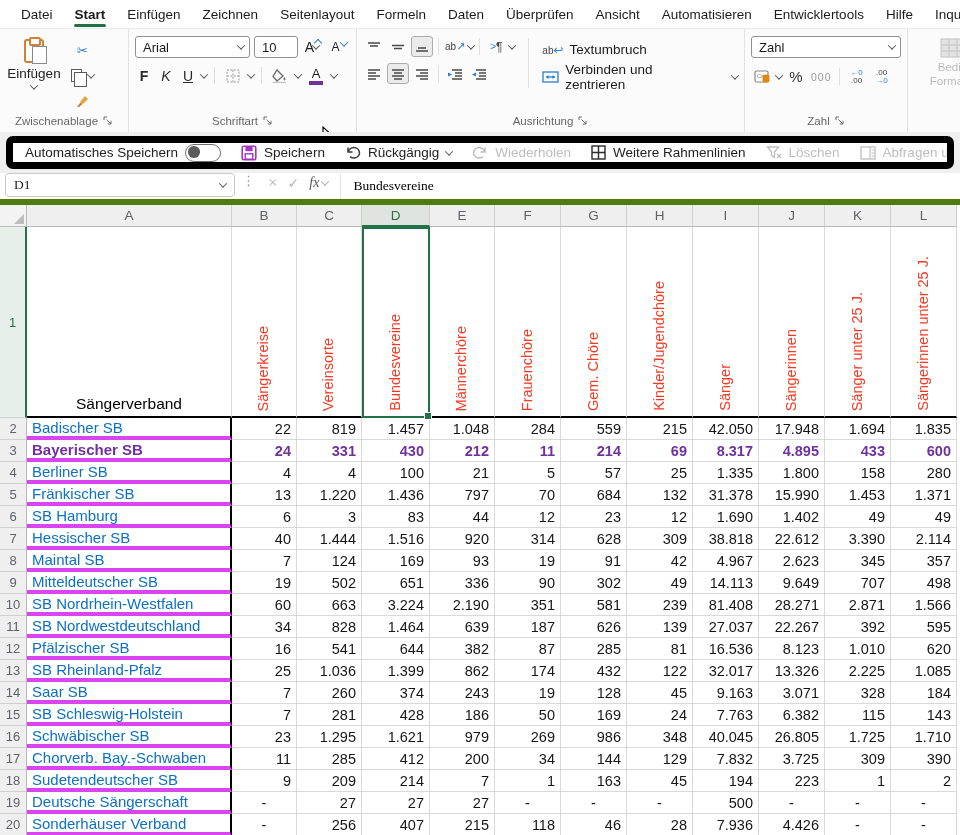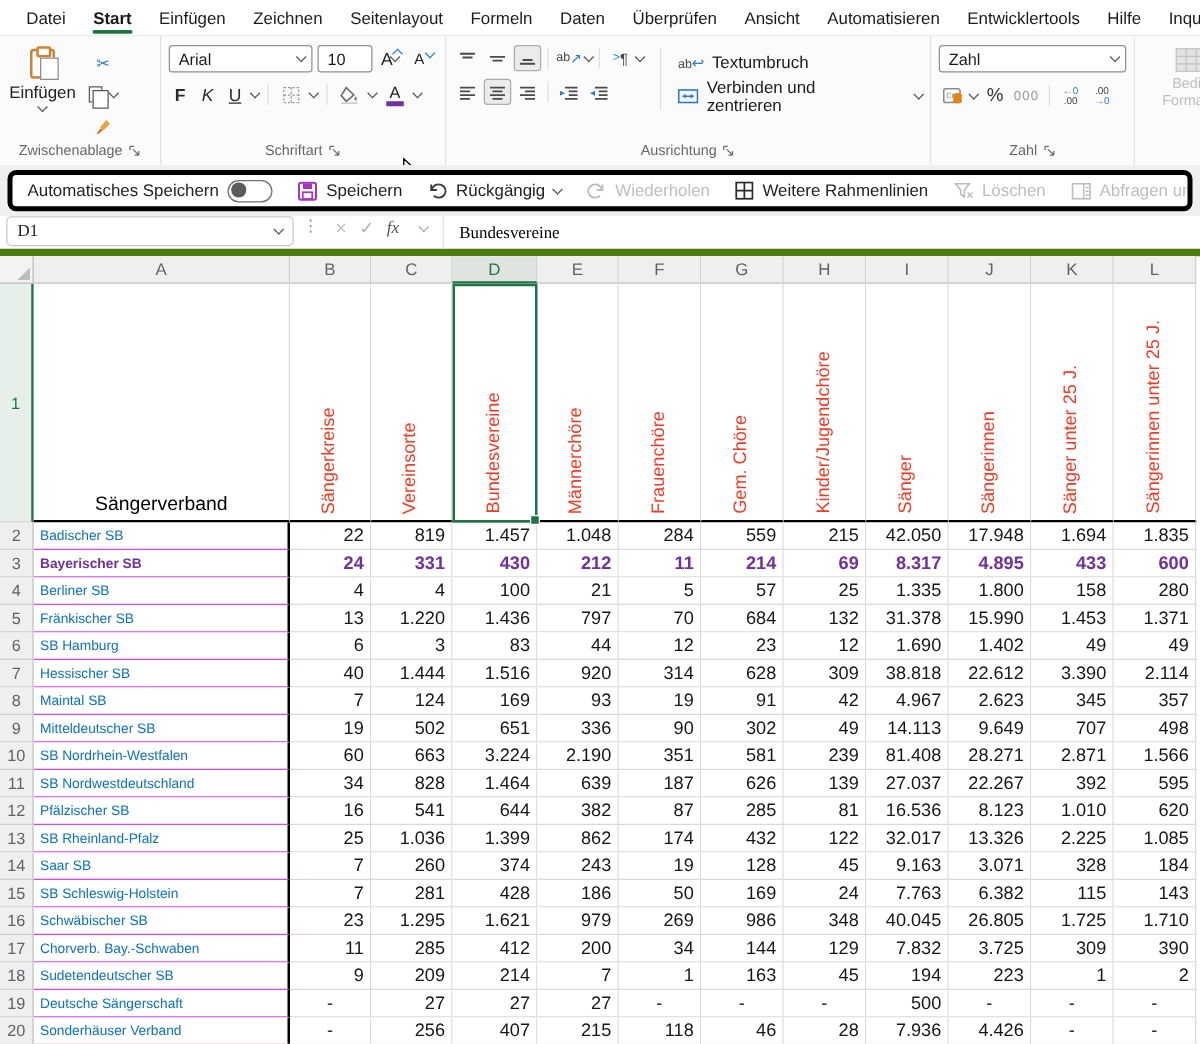--- a/index.html
+++ b/index.html
@@ -38,47 +38,47 @@
   .fontletters { display:flex; align-items:center; gap:4px; font-size:14px; }
   .fbtn { min-width:18px; text-align:center; color:#2b2b2b; }
   .Abar { display:flex; flex-direction:column; align-items:center; line-height:1; }
   .Abar .bar { width:14px; height:4px; margin-top:1px; }
   .dec2 { display:flex; flex-direction:column; align-items:center; line-height:1; font-size:8px; color:#444; }
   .dec2 .arr { color:#2b7cd3; }
   .sheet-cursor { position:absolute; left:321px; top:97px; z-index:60; pointer-events:none; }
 
   
   .quickbar { height:41px; background:#f0f0f0; padding:4px 6px; }
-  .qpill { height:33px; background:#fff; border:4px solid #000000; border-radius:7px; display:flex; align-items:center; padding:0 12px; gap:20px; font-size:13.5px; white-space:nowrap; overflow:hidden;text-align:center; }
+  .qpill { height:33px; background:#fff; border:7px solid #000000; border-radius:7px; display:flex; align-items:center; padding:0 12px; gap:20px; font-size:13.5px; white-space:nowrap; overflow:hidden;text-align:center; }
   .qitem { display:flex; align-items:center; gap:7px; }
   .toggle { width:36px; height:18px; border:1.4px solid #707070; border-radius:9px; position:relative; background:#fff; }
   .toggle .knob { position:absolute; left:2px; top:1.7px; width:11.5px; height:11.5px; border-radius:50%; background:#5c5c5c; }
 
   
   .fbar { height:32px; background:#fff; border-bottom:6px solid #4d7c0f; display:flex; align-items:flex-start; padding-left:5px;font-family:Liberation Serif, serif; }
   .namebox { width:230px; height:24px; border:1px solid #c9c9c9; border-radius:4px; background:#fff; display:flex; align-items:center; justify-content:space-between; padding:0 8px; font-size:13.5px; }
   .fdots { color:#8f8f8f; padding:0 7px; font-size:13px; }
   .fbtns { display:flex; align-items:center; gap:10px; padding:0 6px; color:#b3b3b3; font-size:14px; }
-  .fxlbl { font-style:italic; color:#555; font-size:14px; display:flex; align-items:center; gap:17px; }
+  .fxlbl { font-style:italic; color:#555; font-size:14px; display:flex; align-items:center; gap:3px; }
   .fvalue { flex:1; border-left:1px solid #e4e4e4; margin-left:6px; padding-left:12px; font-size:13.5px; color:#000; align-self:stretch; display:flex; align-items:center; }
 
   
   .sheet { position:absolute; top:205px; left:0; width:957px; height:631px;
     display:grid; grid-template-columns:27px 205px 65px 65px 68px 65px repeat(7,66px);
     grid-template-rows:22px 191px repeat(19,22px); background:#fff; }
   .ch { background:#efefef; border-right:1px solid #cfcfcf; border-bottom:1px solid #b9b9b9; color:#5f6368; display:flex; align-items:center; justify-content:center; font-size:13.5px; }
   .ch.act { background:#dfe4e1; color:#217346; border-bottom:2px solid #217346; }
   .corner { background:#f3f3f3; border-right:1px solid #b9b9b9; border-bottom:1px solid #b9b9b9; position:relative; }
   .corner::after { content:""; position:absolute; right:2px; bottom:2px; border-left:10px solid transparent; border-bottom:10px solid #bcbcbc; }
   .rh { background:#efefef; border-right:1px solid #b9b9b9; border-bottom:1px solid #cfcfcf; color:#5f6368; display:flex; align-items:center; justify-content:center; font-size:13px; }
   .rh.act1 { color:#217346; border-right:2px solid #217346; background:#e6efe9; }
   .a1 { border-right:1px solid #d9d9d9; border-bottom:2.5px solid #000; display:flex; align-items:flex-end; justify-content:center; padding-bottom:3px; font-size:15.5px; color:#000; background:#fff; }
   .r1 { border-right:1px solid #d9d9d9; border-bottom:2.5px solid #000; display:flex; align-items:flex-end; justify-content:center; overflow:hidden; background:#fff; }
   .rot { writing-mode:vertical-rl; transform:rotate(180deg); font-size:14.5px; line-height:1.1; margin-bottom:5px; white-space:nowrap; }
-  .an { border-right:2.5px solid #000; border-bottom:1px solid #d946ef; color:#0e70c0; display:flex; align-items:center; padding-left:5px; font-size:11px; background:#fff; white-space:nowrap; overflow:hidden; }
+  .an { border-right:2.5px solid #000; border-bottom:4px solid #d946ef; color:#0e70c0; display:flex; align-items:center; padding-left:5px; font-size:15px; background:#fff; white-space:nowrap; overflow:hidden; }
   .num { border-right:1px solid #d9d9d9; border-bottom:1px solid #d9d9d9; display:flex; align-items:center; justify-content:flex-end; padding-right:5px; font-size:14.5px; color:#161616; background:#fff; }
   .num.dash { justify-content:center; padding-right:0; }
   .hl { color:#7030a0 !important; font-weight:700; }
   .sel-box { position:absolute; left:362px; top:22px; width:68px; height:191px; border:2px solid #217346; pointer-events:none; z-index:5; }
   .sel-box::after { content:""; position:absolute; right:-4px; bottom:-4px; width:6px; height:6px; background:#217346; border:1px solid #fff; }
 </style>
 </head>
 <body>
 
 <div class="menubar">

